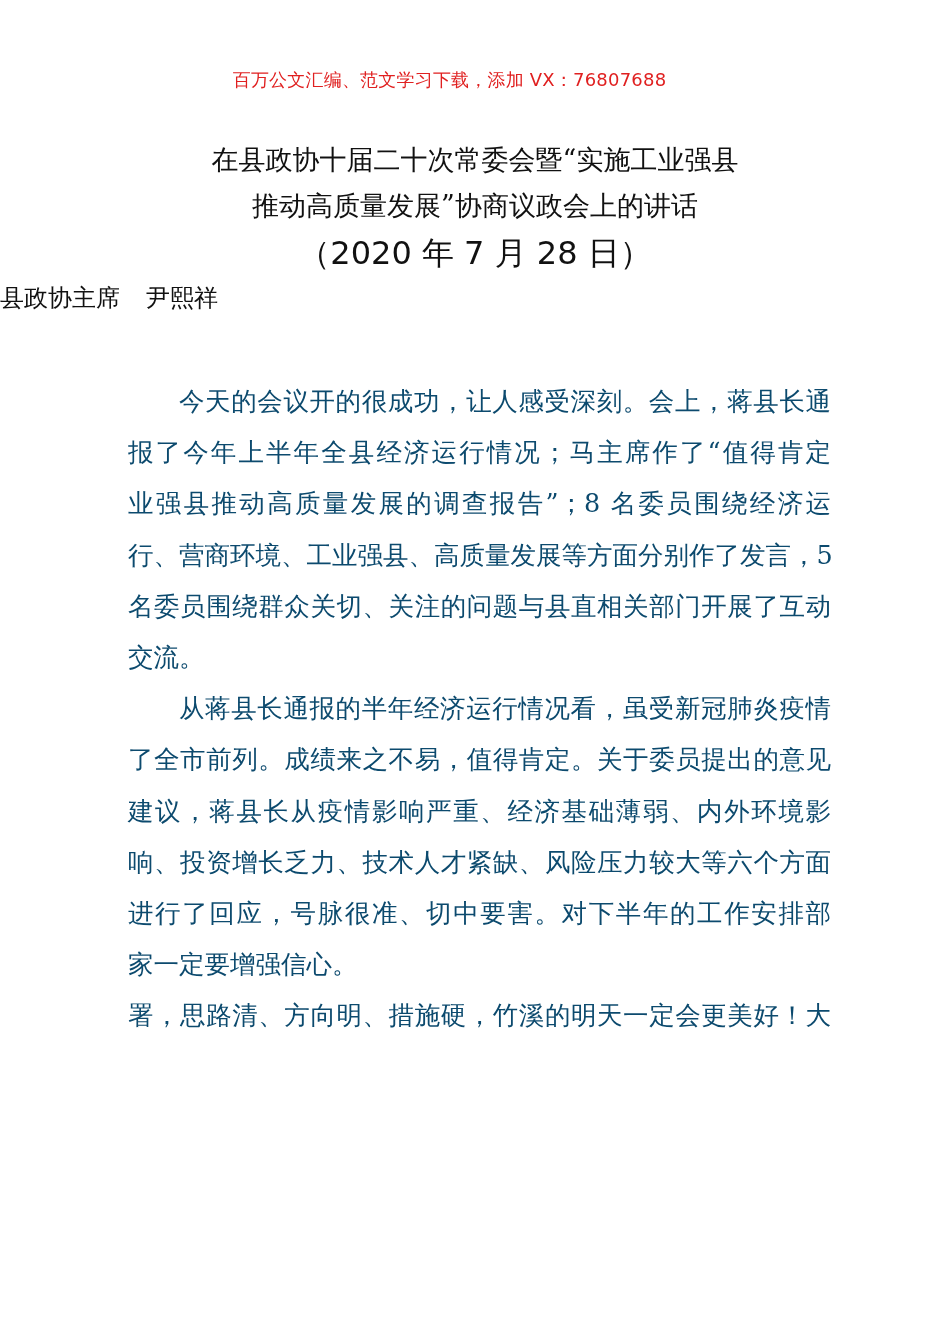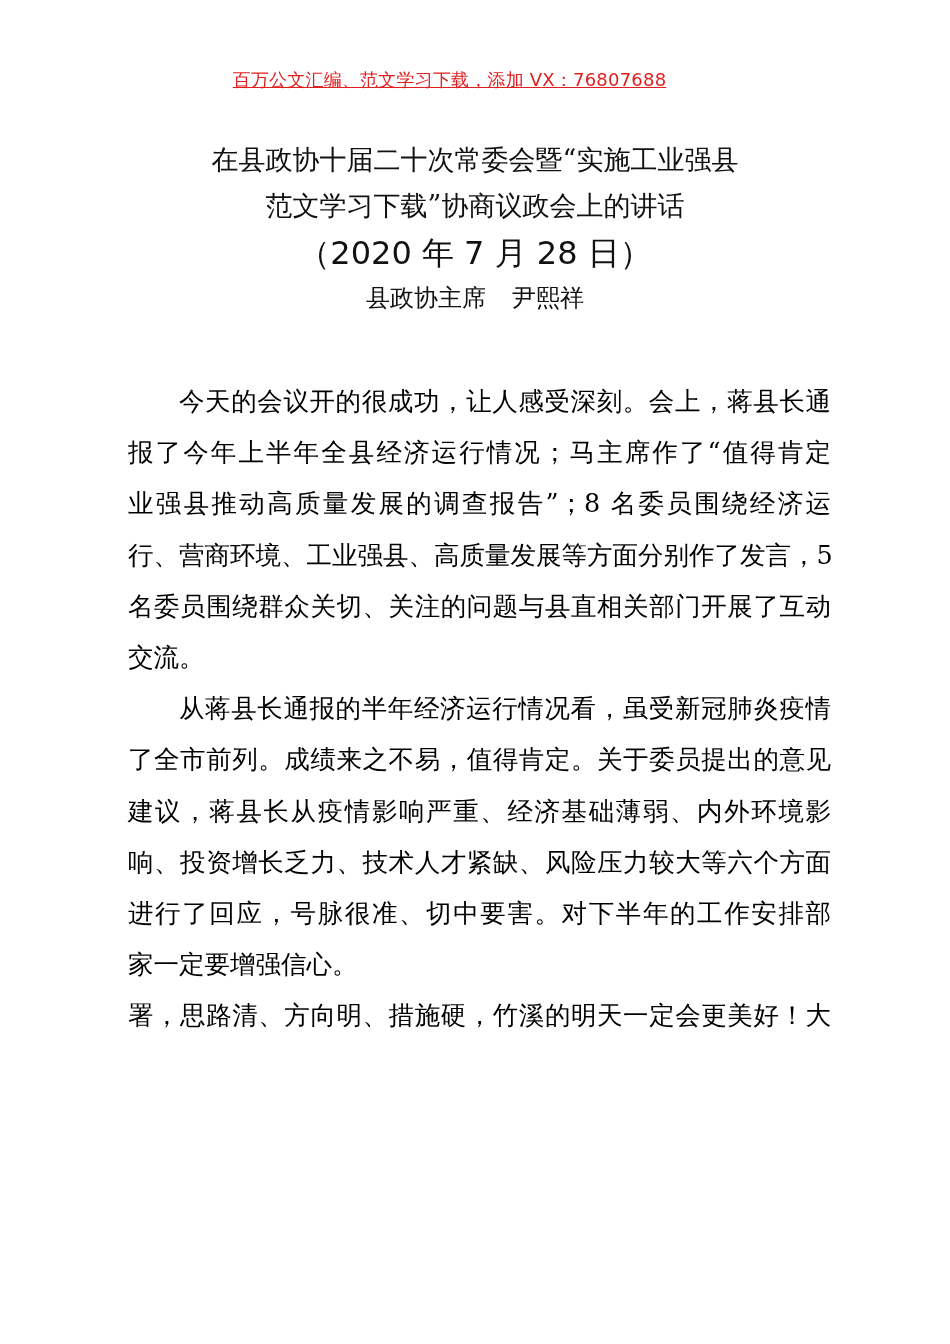--- a/index.html
+++ b/index.html
@@ -1,44 +1,44 @@
 <!DOCTYPE html>
 <html><head>
   <meta charset="utf-8">
   <style>
     html, body { margin: 0; padding: 0; background: #ffffff; }
     body { width: 950px; height: 1344px; position: relative; overflow: hidden;
            font-family: "DejaVu Sans", "Liberation Sans", sans-serif; color: #111; }
     .banner { position: absolute; top: 68px; left: 0; width: 899px; text-align: center;
               font-size: 18px; color: #e02020; letter-spacing: 0.2px;
-              font-family: "DejaVu Sans", sans-serif; text-decoration: underline; }
+              font-family: "DejaVu Sans", sans-serif; }
     .title { position: absolute; left: 0; width: 950px; text-align: center;
              font-family: "DejaVu Serif", "Liberation Serif", serif;
              font-size: 27px; color: #111; line-height: 44px; }
     .title.l1 { top: 138px; }
     .title.l2 { top: 184px; }
     .date { position: absolute; top: 232px; left: 0; width: 950px; text-align: center;
             font-size: 32px; color: #111; }
-    .author { position: absolute; top: 282px; left: 0; width: 950px; text-align: center;
+    .author { position: absolute; top: 282px; left: 0; width: 950px; 
               font-family: "DejaVu Serif", serif; font-size: 24px; color: #111; }
     .author .gap { display: inline-block; width: 26px; }
     .body-text { position: absolute; top: 376px; left: 128px; width: 703px;
                  font-family: "DejaVu Serif", "Liberation Serif", serif;
-                 font-size: 25.5px; line-height: 51.2px; color: #000000; }
+                 font-size: 25.5px; line-height: 51.2px; color: #0c4a6e; }
     .line { display: block; white-space: nowrap; text-align: justify; text-align-last: justify; }
     .line.last { text-align-last: left; }
     .line.indent { padding-left: 51px; }
   </style>
 </head>
 <body>
 
 <div class="banner">百万公文汇编、范文学习下载，添加 VX：76807688</div>
 
 <div class="title l1">在县政协十届二十次常委会暨“实施工业强县</div>
-<div class="title l2">范文学习下载”协商议政会上的讲话</div>
+<div class="title l2">推动高质量发展”协商议政会上的讲话</div>
 
 <div class="date">（2020 年 7 月 28 日）</div>
 
 <div class="author">
   <span>县政协主席</span><span class="gap"></span><span>尹熙祥</span>
 </div>
 
 <div class="body-text">
   <div>
     <span class="line indent">今天的会议开的很成功，让人感受深刻。会上，蒋县长通</span>

